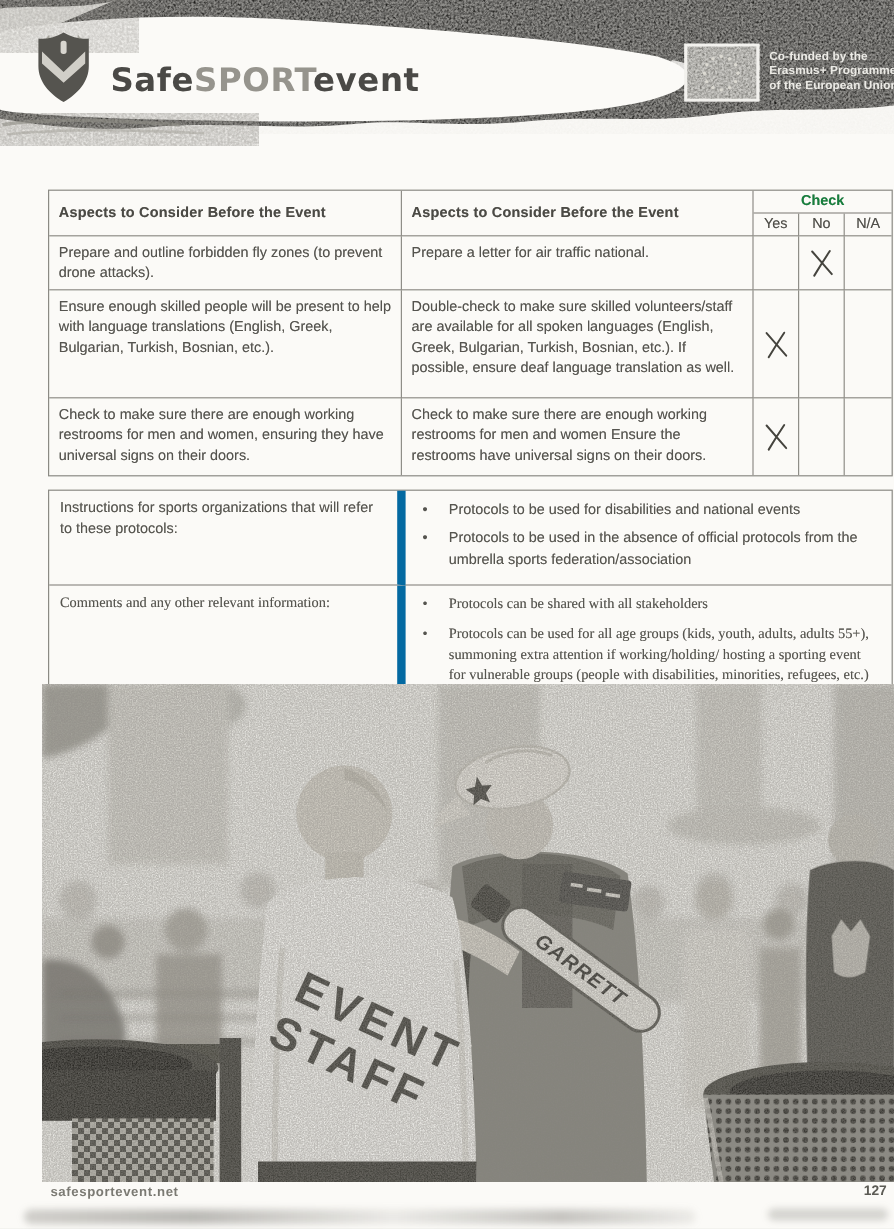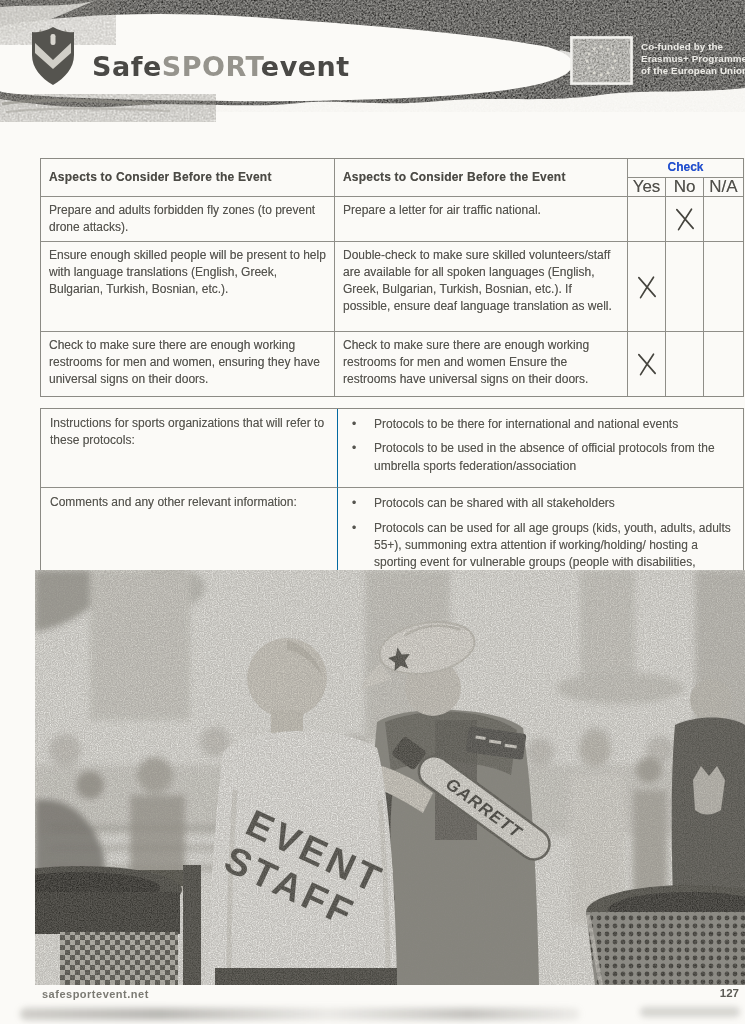--- a/index.html
+++ b/index.html
@@ -13,34 +13,34 @@
   .t1{position:absolute;left:40px;top:158px;width:702px;display:grid;
       grid-template-columns:294px 293px 38px 38px 1fr;
       grid-template-rows:19px 19px minmax(43px,auto) minmax(90px,auto) minmax(64px,auto);
       border:1.4px solid #8b8a84;color:#55544f;font-size:12px;line-height:1.42;
       text-shadow:0 0 .5px rgba(85,84,79,.55);}
   .t1 .cell{border-right:1px solid #8f8e88;border-bottom:1px solid #8f8e88;padding:5px 8px;}
   .t1 .nr{border-right:none;}
   .t1 .nb{border-bottom:none;}
   .t1 .hcell{display:flex;align-items:center;font-weight:700;color:#4b4a45;letter-spacing:.2px;}
   .t1 .ccell{display:flex;align-items:center;justify-content:center;padding:1px 2px;}
-  .t1 .opt{font-size:17px;color:#504f4a;}
+  .t1 .opt{font-size:12px;color:#504f4a;}
   .checkcell svg{display:none;transform:rotate(-5deg);}
   .checkcell.checked svg{display:block;}
 
   
   .t2{position:absolute;left:40px;top:408px;width:702px;display:grid;
       grid-template-columns:297px 1fr;
       grid-template-rows:minmax(57px,auto) minmax(96px,auto);
       border:1.4px solid #8b8a84;color:#56554f;font-size:12px;line-height:1.45;
       text-shadow:0 0 .5px rgba(85,84,79,.5);}
   .t2 .cell{padding:6px 9px;}
-  .t2 .lab{border-right:1px solid #0369a1;border-bottom:1px solid #8f8e88;}
+  .t2 .lab{border-right:7px solid #0369a1;border-bottom:1px solid #8f8e88;}
   .t2 .bul{border-bottom:1px solid #8f8e88;padding:5px 12px 5px 12px;}
-  .t2 .nb{border-bottom:none;}
+  .t2 .nb{border-bottom:none;font-family:Liberation Serif, serif;}
   .t2 ul{list-style:none;margin:2px 0;padding:0;}
   .t2 li{display:grid;grid-template-columns:24px 1fr;margin:0 0 7px 0;}
   .t2 li .dot{text-align:left;padding-left:2px;color:#55544f;}
 
   
   .photo-svg{position:absolute;left:35px;top:570px;display:block;}
 
   
   .site{position:absolute;left:42px;top:988px;font-size:11px;font-weight:700;
         color:#7b7a73;letter-spacing:.5px;}
@@ -117,26 +117,26 @@
     <g font-size="9.8" font-weight="700" fill="#ecebe6" letter-spacing="0.1">
       <text x="641" y="50">Co-funded by the</text>
       <text x="641" y="62">Erasmus+ Programme</text>
       <text x="641" y="74">of the European Union</text>
     </g>
   </svg>
 
   <div class="t1">
     <div class="cell hcell" style="grid-area:1/1/3/2">Aspects to Consider Before the Event</div>
     <div class="cell hcell" style="grid-area:1/2/3/3">Aspects to Consider Before the Event</div>
-    <div class="cell ccell nr" style="grid-area:1/3/2/6;font-weight:700;color:#1d4ed8">Check</div>
+    <div class="cell ccell nr" style="grid-area:1/3/2/6;font-weight:700;color:#15803d">Check</div>
     <div class="cell ccell opt" style="grid-area:2/3/3/4">Yes</div>
     <div class="cell ccell opt" style="grid-area:2/4/3/5">No</div>
     <div class="cell ccell opt nr" style="grid-area:2/5/3/6">N/A</div>
 
-    <div class="cell" style="grid-area:3/1/4/2">Prepare and adults forbidden fly zones (to prevent drone attacks).</div>
+    <div class="cell" style="grid-area:3/1/4/2">Prepare and outline forbidden fly zones (to prevent drone attacks).</div>
     <div class="cell" style="grid-area:3/2/4/3">Prepare a letter for air traffic national.</div>
     <div class="cell ccell checkcell" style="grid-area:3/3/4/4">
       
     </div>
     <div class="cell ccell checkcell checked" style="grid-area:3/4/4/5">
       <svg width="22" height="26" viewBox="0 0 24 28">
         <path d="M4 3 Q12 14 20 25 M20 4 Q12 14 4 25" stroke="#45443e" stroke-width="1.8" fill="none" stroke-linecap="round"></path>
         </svg>
     </div>
     <div class="cell ccell checkcell nr" style="grid-area:3/5/4/6">
@@ -171,21 +171,21 @@
       
     </div>
   </div>
 
   <div class="t2">
     <div class="cell lab">Instructions for sports organizations that will refer to these protocols:</div>
     <div class="cell bul">
       <ul>
         <li>
             <span class="dot">•</span>
-            <span>Protocols to be there for international and national events</span>
+            <span>Protocols to be used for disabilities and national events</span>
           </li>
         <li>
             <span class="dot">•</span>
             <span>Protocols to be used in the absence of official protocols from the umbrella sports federation/association</span>
           </li>
       </ul>
     </div>
     <div class="cell lab nb">Comments and any other relevant information:</div>
     <div class="cell bul nb">
       <ul>

